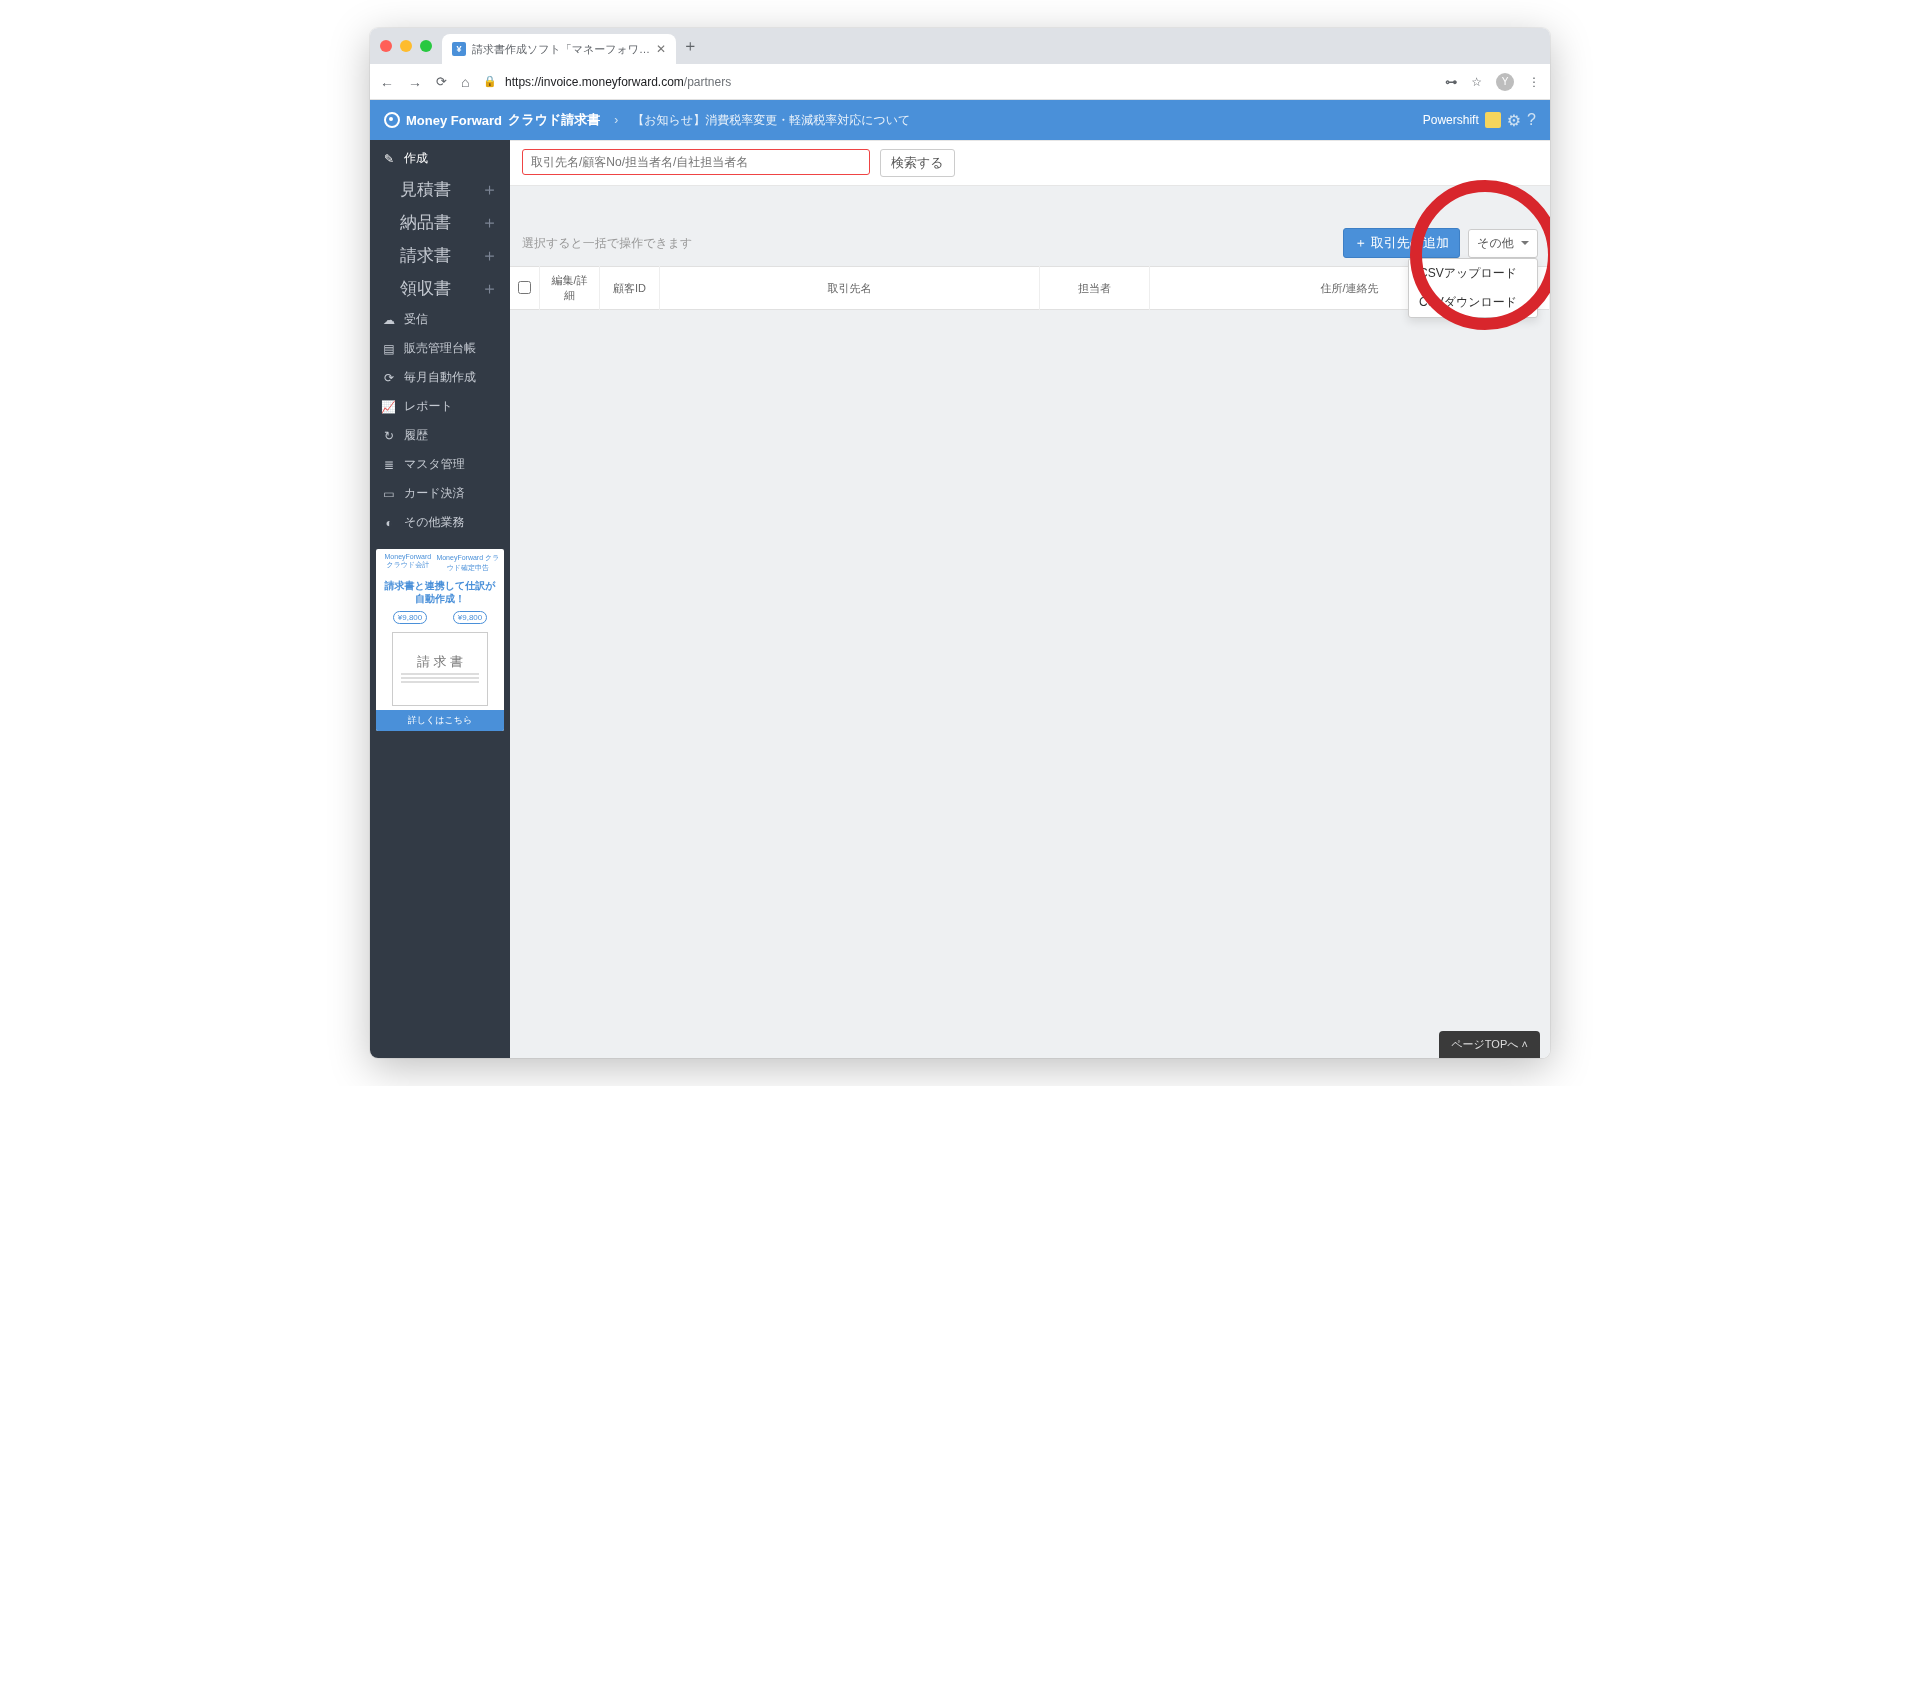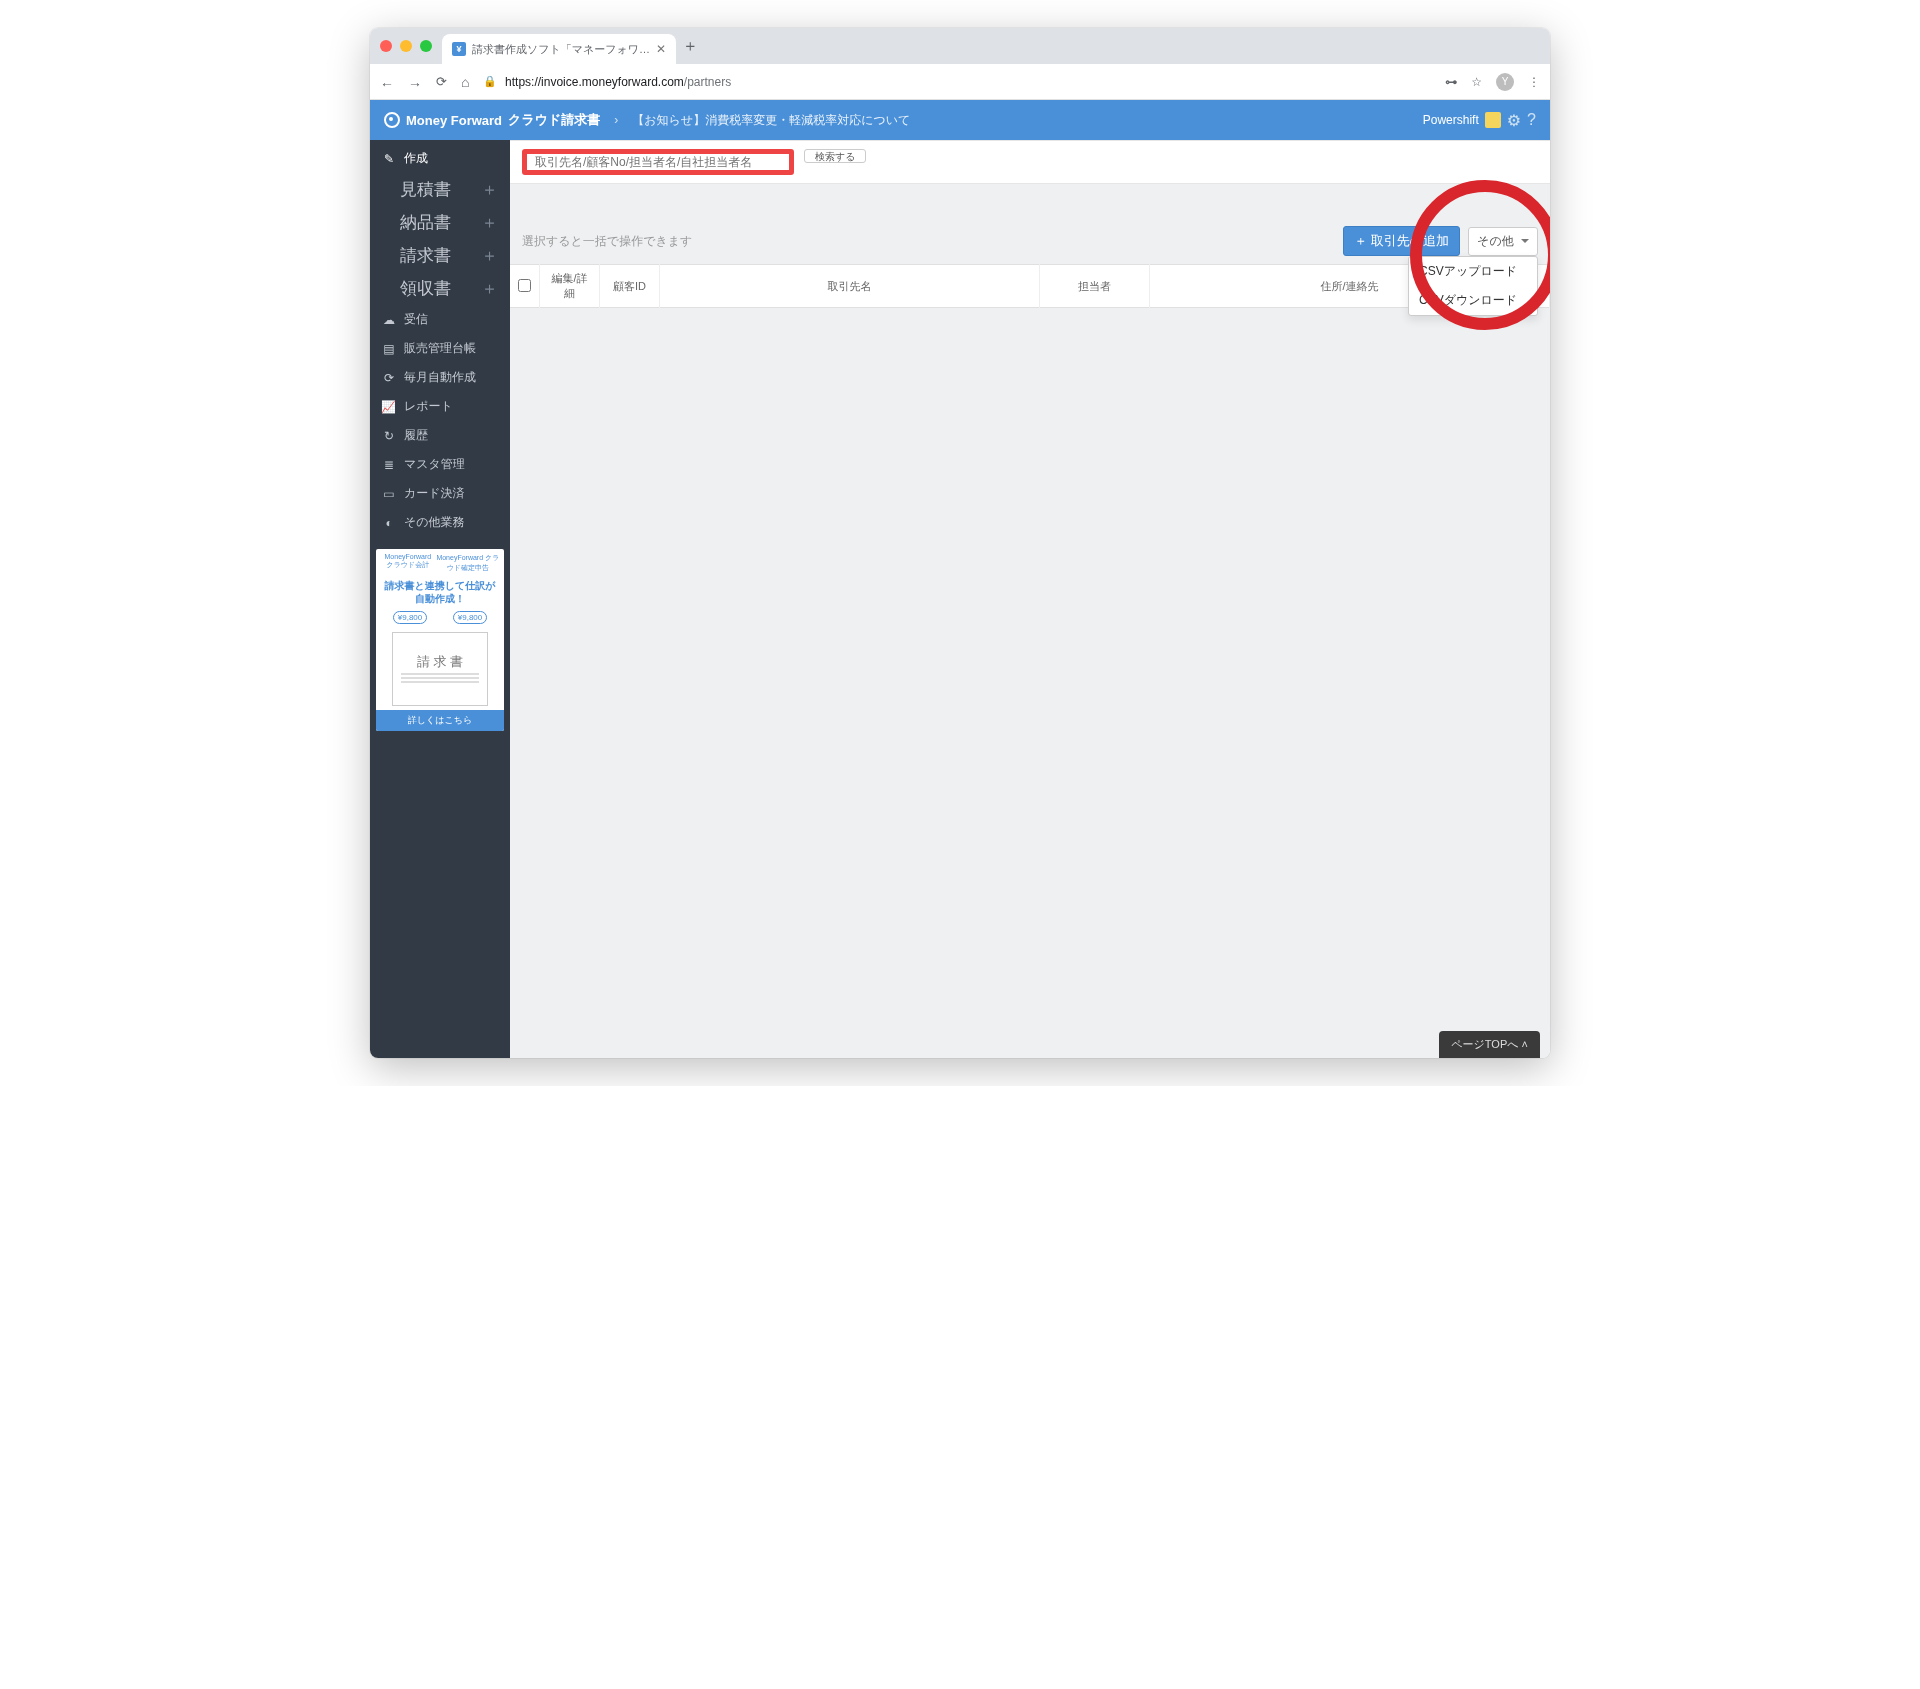--- a/index.html
+++ b/index.html
@@ -165,34 +165,34 @@
 }
 .search-row {
   background: #fff;
   padding: 8px 12px;
   display: flex;
   gap: 10px;
   border-top: 1px solid #e6e6e6;
   border-bottom: 1px solid #e6e6e6;
 }
 .search-input {
-  width: 272px;
+  width: 348px;
   height: 26px;
-  border: 5px solid #ef4444;
+  border: 1px solid #ef4444;
   border-radius: 3px;
   padding: 0 8px;
   font-size: 12px;
 }
 .search-btn {
-  height: 14px;
+  height: 28px;
   padding: 0 10px;
   border: 1px solid #ccc;
   background: #fff;
   border-radius: 3px;
-  font-size: 10px;
+  font-size: 13px;
   color: #555;
 }
 .toolbar-row {
   display: flex;
   align-items: center;
   padding: 10px 12px 8px;
   margin-top: 32px;
 }
 .toolbar-row .hint { color: #999; font-size: 12px; }
 .toolbar-row .spacer { flex: 1; }

